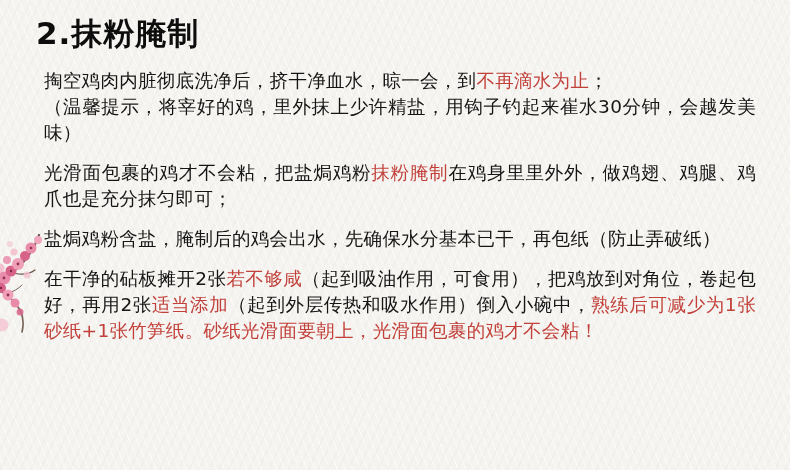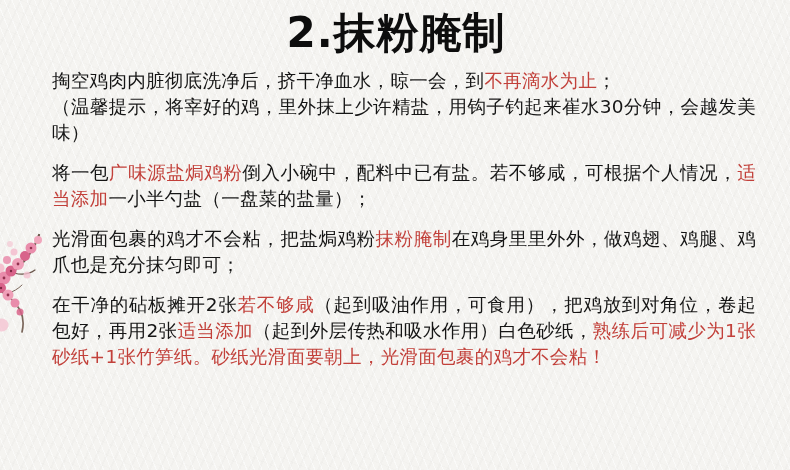--- a/index.html
+++ b/index.html
@@ -18,55 +18,54 @@
       repeating-linear-gradient(23deg, rgba(120,120,110,0.02) 0 1px, rgba(0,0,0,0) 1px 11px);
     color:var(--ink);
     position:relative;
   }
   .page{
     position:relative;
     width:790px;height:470px;
     padding:12px 34px 0 36px;
   }
   h1.section-title{
-    font-size:42px;
+    font-size:31px;
     line-height:38px;
     font-weight:bold;
     letter-spacing:1px;
     color:#0d0d0d;
     margin:2px 0 16px 0;
-    text-align:center;
   }
   p.para{
     font-size:18.5px;
     line-height:26px;
-    margin:0 0 14px 16px;
+    margin:0 0 14px 8px;
     letter-spacing:0.3px;
     color:var(--ink);
     text-align:justify;
   }
   p.para .red{color:var(--red);}
   .blossom{
     position:absolute;
     left:-4px;top:230px;
     width:62px;height:108px;
     pointer-events:none;
   }
 </style>
 </head>
 <body>
 
 <div class="page">
 
   <h1 class="section-title">2.抹粉腌制</h1>
 
   <p class="para"><span>掏空鸡肉内脏彻底洗净后，挤干净血水，晾一会，到</span><span class="red">不再滴水为止</span><span>；</span><br><span>（温馨提示，将宰好的鸡，里外抹上少许精盐，用钩子钓起来崔水30分钟，会越发美味）</span></p>
-  <p class="para"><span>将一包</span><span class="red">广味源盐焗鸡粉</span><span>倒入小碗中，配料中已有盐。若不够咸，可根据个人情况，</span><span class="red">适当添加</span><span>一小半勺盐（一盘菜的盐量）；</span></p>
   <p class="para"><span>光滑面包裹的鸡才不会粘，把盐焗鸡粉</span><span class="red">抹粉腌制</span><span>在鸡身里里外外，做鸡翅、鸡腿、鸡爪也是充分抹匀即可；</span></p>
-  <p class="para"><span>在干净的砧板摊开2张</span><span class="red">若不够咸</span><span>（起到吸油作用，可食用），把鸡放到对角位，卷起包好，再用2张</span><span class="red">适当添加</span><span>（起到外层传热和吸水作用）白色砂纸，</span><span class="red">熟练后可减少为1张砂纸+1张竹笋纸。砂纸光滑面要朝上，光滑面包裹的鸡才不会粘！</span></p>
+  <p class="para"><span>盐焗鸡粉含盐，腌制后的鸡会出水，先确保水分基本已干，再包纸（防止弄破纸）</span></p>
+  <p class="para"><span>在干净的砧板摊开2张</span><span class="red">若不够咸</span><span>（起到吸油作用，可食用），把鸡放到对角位，卷起包好，再用2张</span><span class="red">适当添加</span><span>（起到外层传热和吸水作用）倒入小碗中，</span><span class="red">熟练后可减少为1张砂纸+1张竹笋纸。砂纸光滑面要朝上，光滑面包裹的鸡才不会粘！</span></p>
 
   <svg class="blossom" viewBox="0 0 62 108" aria-hidden="true">
     <path d="M-2,52 C10,48 20,41 30,29 C36,21 40,14 43,5" fill="none" stroke="#6a564b" stroke-width="2.2" stroke-linecap="round"></path>
     <path d="M-2,58 C8,62 18,70 24,80 C27,86 28,94 26,102" fill="none" stroke="#7a665a" stroke-width="1.7" stroke-linecap="round"></path>
     <path d="M18,43 C25,45 32,45 39,40" fill="none" stroke="#6a564b" stroke-width="1.2" stroke-linecap="round"></path>
     <path d="M12,63 C17,62 22,59 26,55" fill="none" stroke="#7a665a" stroke-width="1" stroke-linecap="round"></path>
 
     <circle cx="8" cy="48" r="6.5" fill="#e98cab"></circle>
     <circle cx="15" cy="41" r="5.5" fill="#d8638a"></circle>
     <circle cx="22" cy="34" r="6" fill="#ef9fb8"></circle>

